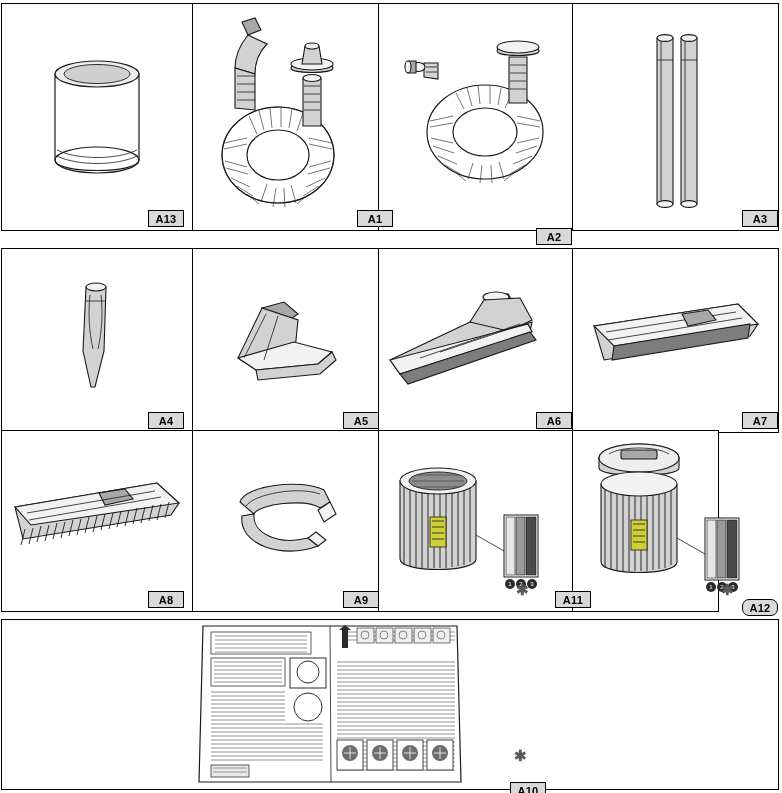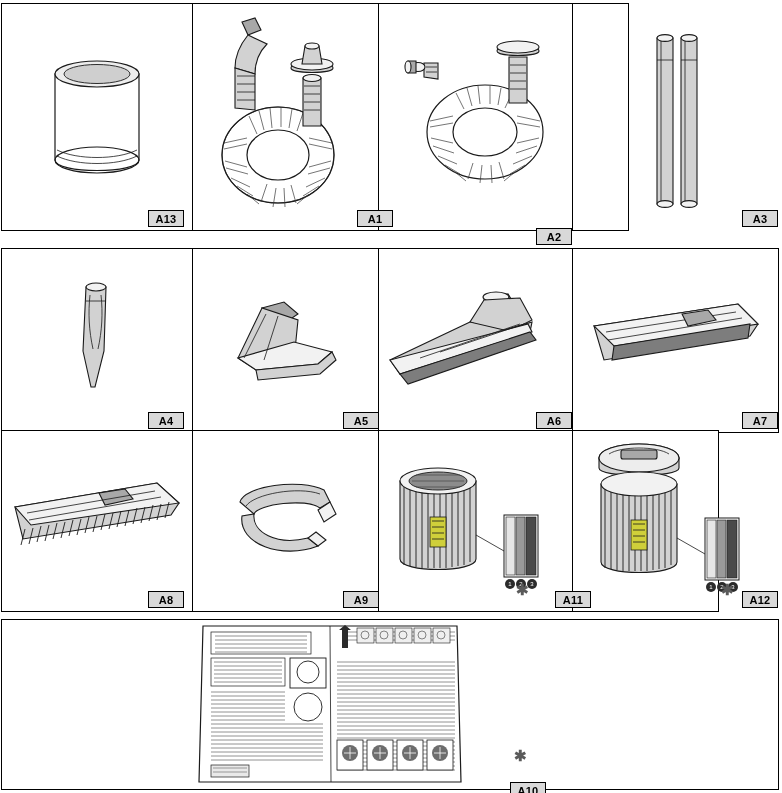--- a/index.html
+++ b/index.html
@@ -1,21 +1,21 @@
 <!DOCTYPE html>
 <html><head>
 <meta charset="utf-8">
 <style>
   html,body{margin:0;padding:0;background:#ffffff;}
   body{width:782px;height:793px;font-family:"Liberation Sans",sans-serif;position:relative;overflow:hidden;}
   .sheet{position:absolute;inset:0;}
 
   
   .row{position:absolute;border:1px solid #000;box-sizing:border-box;background:#fff;}
-  .row1{left:1px;top:3px;width:628px;height:228px;}
+  .row1{left:1px;top:3px;width:778px;height:228px;}
   .row2{left:1px;top:248px;width:778px;height:185px;}
   .row3{left:1px;top:430px;width:718px;height:182px;}
   .row4{left:1px;top:619px;width:778px;height:171px;}
 
   .vdiv{position:absolute;top:0;bottom:0;width:1px;background:#000;}
 
   .cell{position:absolute;top:0;bottom:0;display:flex;align-items:center;justify-content:center;}
 
   
   .chip{position:absolute;background:#d9d9d9;border:1px solid #000;box-sizing:border-box;
@@ -314,21 +314,21 @@
 
     <div class="chip" style="left:146px;top:160px;">
         <span>A8</span>
       </div>
     <div class="chip" style="left:341px;top:160px;align-items:center;">
         <span>A9</span>
       </div>
     <div class="chip" style="left:534px;top:160px;margin-left:19px;">
         <span>A11</span>
       </div>
-    <div class="chip" style="left:740px;top:160px;">
+    <div class="chip" style="left:740px;top:168px;border-radius:7px;">
         <span>A12</span>
       </div>
     <div class="ast" style="left:514px;top:151px;">✱</div>
     <div class="ast" style="left:719px;top:151px;">✱</div>
   </div>
 
   <div class="row row4">
     <div class="cell" style="left:180px;width:300px;">
       <svg width="275" height="165" viewBox="0 0 275 165">
 

